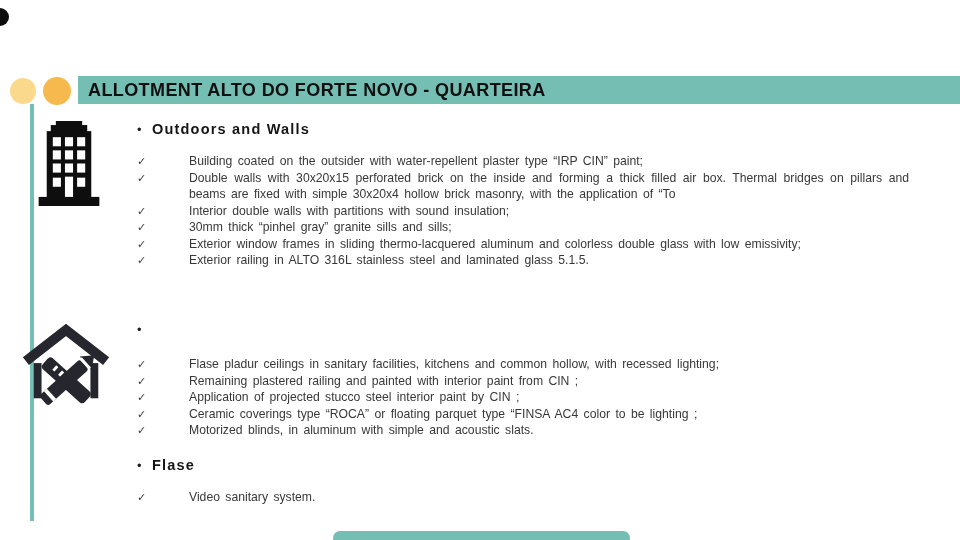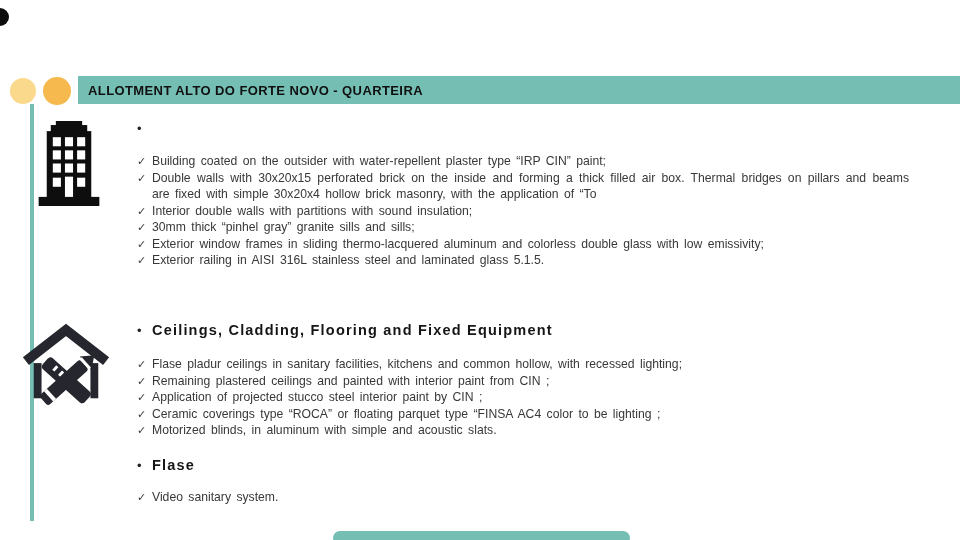--- a/index.html
+++ b/index.html
@@ -10,21 +10,21 @@
   
   .corner-mark{position:absolute;left:-9px;top:8px;width:18px;height:18px;border-radius:50%;background:#0d0d0d;}
   .circle{position:absolute;border-radius:50%;}
   .circle-light{left:10px;top:78px;width:26px;height:26px;background:#fbd98c;}
   .circle-dark{left:43px;top:77px;width:28px;height:28px;background:#f5b94e;}
   .header-bar{
     position:absolute;left:78px;top:76px;right:0;height:28px;background:#74beb3;
     display:flex;align-items:center;
   }
   .header-title{
-    padding-left:10px;font-size:13px;font-weight:bold;color:#101010;
+    padding-left:10px;font-size:18px;font-weight:bold;color:#101010;
     letter-spacing:.4px;white-space:nowrap;
   }
   .v-line{position:absolute;left:30px;top:104px;width:4px;height:417px;background:#74beb3;}
   .bottom-pill{position:absolute;left:333px;top:531px;width:297px;height:14px;border-radius:7px;background:#74beb3;}
   
   .icon-box{position:absolute;}
   .icon-building{left:38px;top:121px;width:62px;height:85px;}
   .icon-house{left:22px;top:320px;width:88px;height:94px;}
   
   .section{position:absolute;left:137px;width:772px;}
@@ -37,21 +37,21 @@
     font-size:14.5px;font-weight:bold;color:#151515;letter-spacing:1.2px;white-space:nowrap;
   }
   .items{margin-top:12px;}
   .sec-2 .items{margin-top:14px;}
   .item{display:flex;align-items:flex-start;}
   .check{
     width:15px;flex:none;font-size:11px;color:#3b3b3b;line-height:16.5px;
   }
   .item-text{
     flex:1;font-size:12.2px;line-height:16.5px;color:#383838;
-    text-align:justify;word-spacing:2px;
+    text-align:justify;word-spacing:2px;margin-left:37px;
   }
 </style>
 </head>
 <body>
 
 <div class="slide">
 
   <div class="corner-mark"></div>
   <div class="circle circle-light"></div>
   <div class="circle circle-dark"></div>
@@ -101,20 +101,21 @@
         <rect x="21" y="53" width="4" height="14" fill="#ffffff"></rect>
         <polygon points="72,51 84,60 72,69" fill="#26262e"></polygon>
         <rect x="70" y="53" width="3" height="14" fill="#ffffff"></rect>
       </g>
     </svg>
   </div>
 
   <div class="section sec-1">
     <div class="heading-row">
       <span class="bullet">•</span>
+      <span class="heading-text">Outdoors and Walls</span>
     </div>
     <div class="items">
       <div class="item">
         <span class="check">✓</span>
         <span class="item-text">Building coated on the outsider with water-repellent plaster type “IRP CIN” paint;</span>
       </div>
       <div class="item">
         <span class="check">✓</span>
         <span class="item-text">Double walls with 30x20x15 perforated brick on the inside and forming a thick filled air box. Thermal bridges on pillars and beams are fixed with simple 30x20x4 hollow brick masonry, with the application of “To</span>
       </div>
@@ -125,38 +126,37 @@
       <div class="item">
         <span class="check">✓</span>
         <span class="item-text">30mm thick “pinhel gray” granite sills and sills;</span>
       </div>
       <div class="item">
         <span class="check">✓</span>
         <span class="item-text">Exterior window frames in sliding thermo-lacquered aluminum and colorless double glass with low emissivity;</span>
       </div>
       <div class="item">
         <span class="check">✓</span>
-        <span class="item-text">Exterior railing in AISI 316L stainless steel and laminated glass 5.1.5.</span>
+        <span class="item-text">Exterior railing in ALTO 316L stainless steel and laminated glass 5.1.5.</span>
       </div>
     </div>
   </div>
 
   <div class="section sec-2">
     <div class="heading-row">
       <span class="bullet">•</span>
-      <span class="heading-text">Ceilings, Cladding, Flooring and Fixed Equipment</span>
     </div>
     <div class="items">
       <div class="item">
         <span class="check">✓</span>
         <span class="item-text">Flase pladur ceilings in sanitary facilities, kitchens and common hollow, with recessed lighting;</span>
       </div>
       <div class="item">
         <span class="check">✓</span>
-        <span class="item-text">Remaining plastered ceilings and painted with interior paint from CIN ;</span>
+        <span class="item-text">Remaining plastered railing and painted with interior paint from CIN ;</span>
       </div>
       <div class="item">
         <span class="check">✓</span>
         <span class="item-text">Application of projected stucco steel interior paint by CIN ;</span>
       </div>
       <div class="item">
         <span class="check">✓</span>
         <span class="item-text">Ceramic coverings type “ROCA” or floating parquet type “FINSA AC4 color to be lighting ;</span>
       </div>
       <div class="item">

